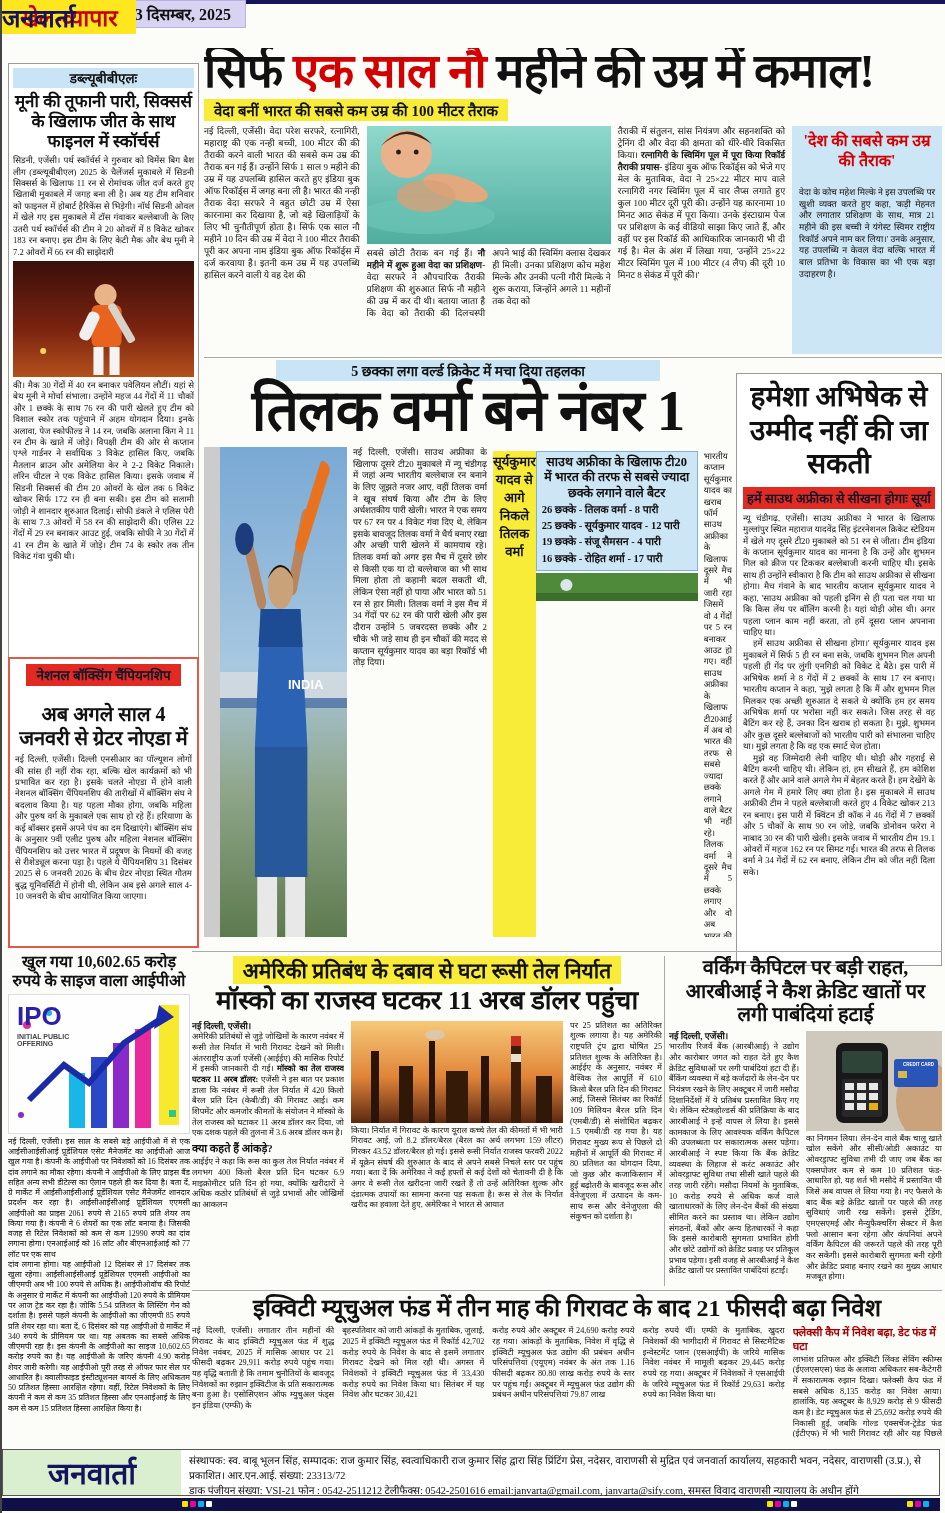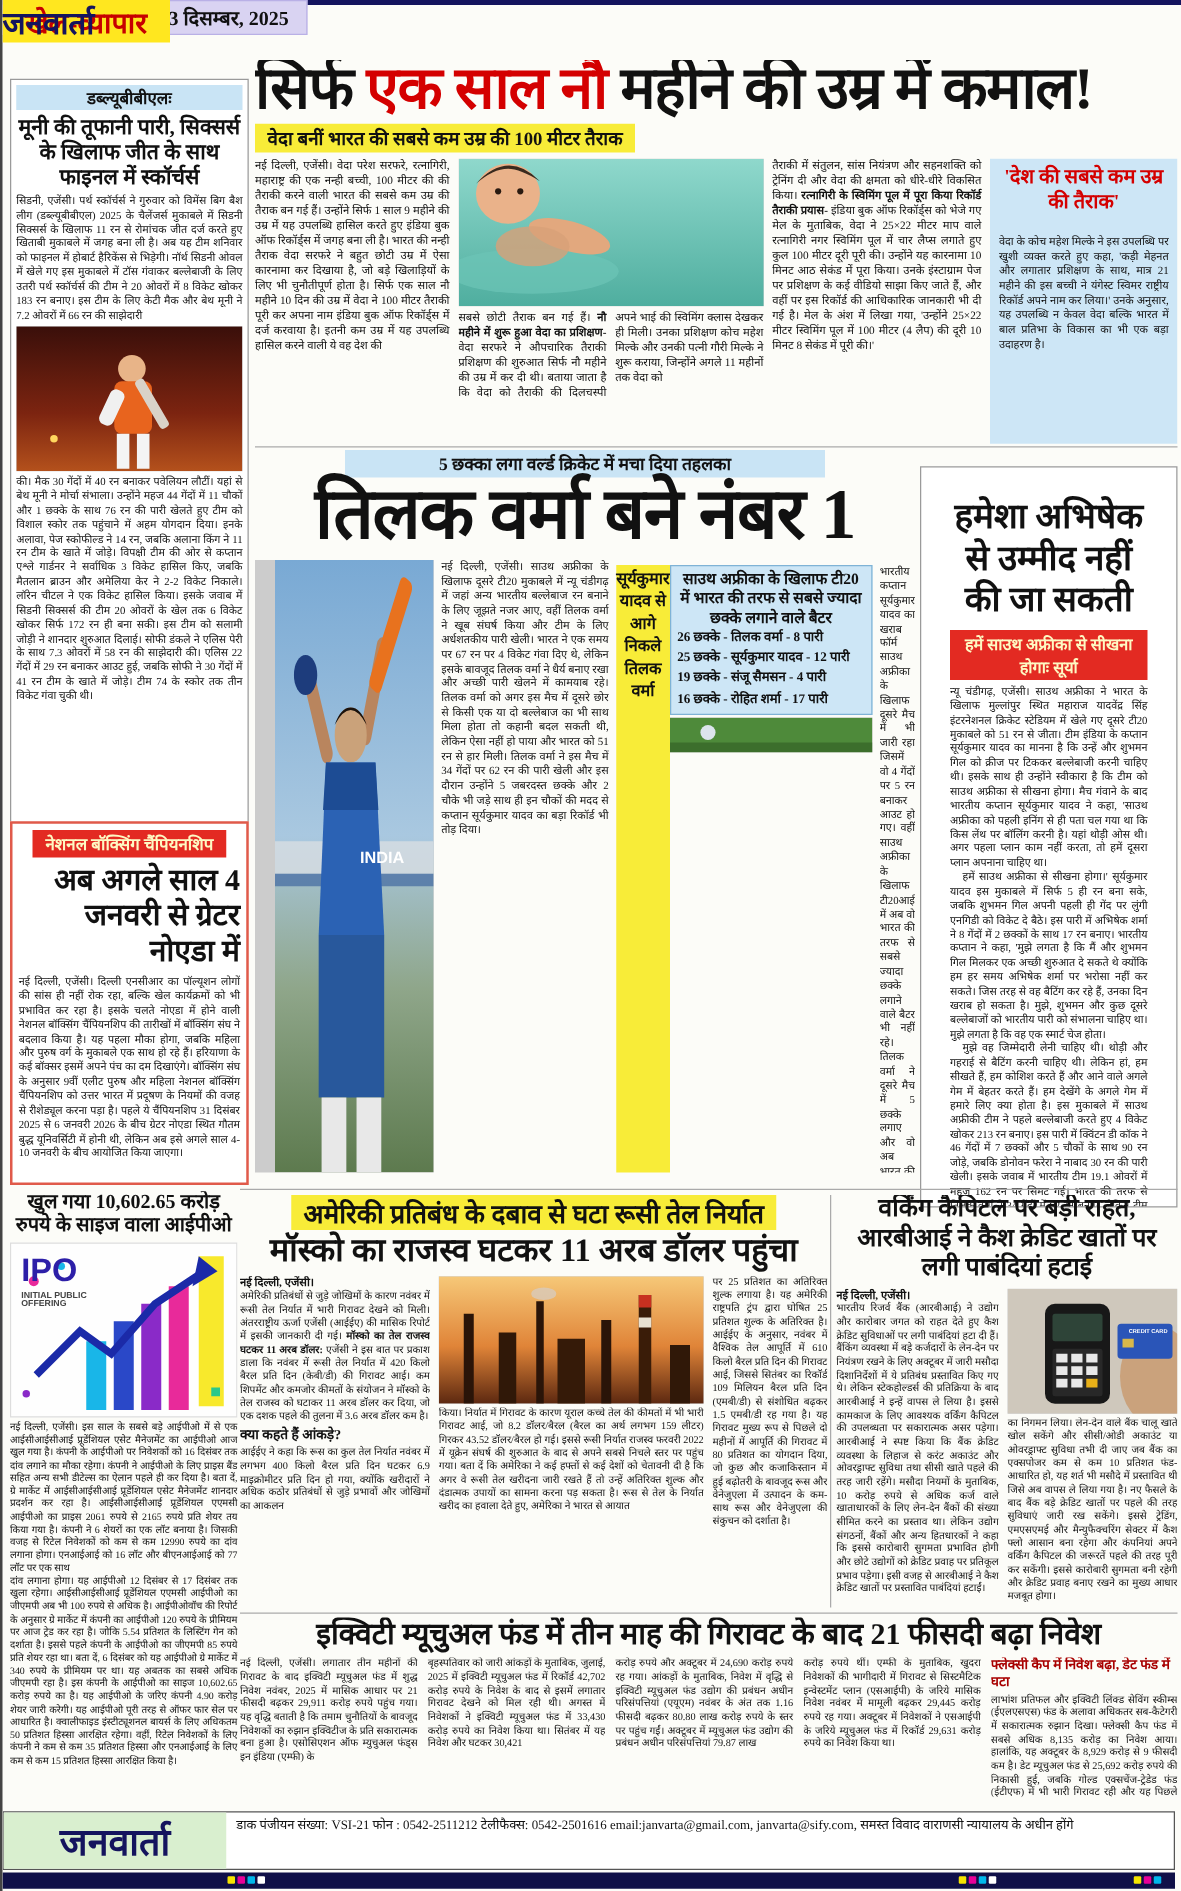--- a/index.html
+++ b/index.html
@@ -18,21 +18,21 @@
   #datebox{left:46;top:4;background:#d9d3f2;border:1px solid #b9b0e6;padding:2px 14px;
            font-size:16px;font-weight:bold;}
   #sectionbox{left:472;top:1;background:#ffe71f;padding:1px 18px;color:#c70000;
               font-size:23px;font-weight:bold;}
   #masthead{right:10;top:2;color:#14145e;font-size:25px;font-weight:bold;}
   
   .boxed{border:1px solid #9a9a9a;background:#fff;padding:4px;margin-top:13px;}
   .kicker-blue{background:#c9e4f5;font-weight:bold;text-align:center;font-size:13.5px;padding:1px 2px;}
   .headline{font-weight:bold;line-height:1.18;}
   .yellow-bar{background:#f8ec38;font-weight:bold;}
-  .red-bar{background:#e32a22;color:#fef9c3;font-weight:bold;text-align:center;}
+  .red-bar{background:#e32a22;color:#0f172a;font-weight:bold;text-align:center;}
   .photo{position:relative;overflow:hidden;background:#ccc;}
   .photo svg{display:block;width:100%;height:100%;}
   .vsep{background:#aaa;width:1px;}
   .hsep{background:#aaa;height:1px;}
   
   #swim-headline{font-size:47px;font-weight:bold;line-height:1.0;letter-spacing:-1px;white-space:nowrap;}
   #swim-headline .red{color:#d40000;}
   .two-col{column-count:2;column-gap:7px;}
   
   #statsbox{background:#cde6f6;border:1px solid #7fb3d6;padding:3px 5px;}
@@ -84,21 +84,21 @@
         <rect x="80" y="86" width="10" height="28" fill="#f4f4f4"></rect>
         <rect x="96" y="86" width="10" height="28" fill="#f4f4f4"></rect>
         <circle cx="30" cy="90" r="3" fill="#ffd75e"></circle>
       </svg>
     </div>
     <div class="bodytext">की। मैक 30 गेंदों में 40 रन बनाकर पवेलियन लौटीं। यहां से बेथ मूनी ने मोर्चा संभाला। उन्होंने महज 44 गेंदों में 11 चौकों और 1 छक्के के साथ 76 रन की पारी खेलते हुए टीम को विशाल स्कोर तक पहुंचाने में अहम योगदान दिया। इनके अलावा, पेज स्कोफील्ड ने 14 रन, जबकि अलाना किंग ने 11 रन टीम के खाते में जोड़े। विपक्षी टीम की ओर से कप्तान एश्ले गार्डनर ने सर्वाधिक 3 विकेट हासिल किए, जबकि मैतलान ब्राउन और अमेलिया केर ने 2-2 विकेट निकाले। लॉरेन चीटल ने एक विकेट हासिल किया। इसके जवाब में सिडनी सिक्सर्स की टीम 20 ओवरों के खेल तक 6 विकेट खोकर सिर्फ 172 रन ही बना सकी। इस टीम को सलामी जोड़ी ने शानदार शुरुआत दिलाई। सोफी डंकले ने एलिस पेरी के साथ 7.3 ओवरों में 58 रन की साझेदारी की। एलिस 22 गेंदों में 29 रन बनाकर आउट हुई, जबकि सोफी ने 30 गेंदों में 41 रन टीम के खाते में जोड़े। टीम 74 के स्कोर तक तीन विकेट गंवा चुकी थी।</div>
   </div>
 
   <div class="abs clip" style="left:6px;top:657px;width:191px;height:291px;border:2px solid #e05a4a;background:#fff;padding:5px;">
     <div class="red-bar" style="font-size:13.5px;width:88%;margin:0 auto;padding:2px 0;">नेशनल बॉक्सिंग चैंपियनशिप</div>
-    <div class="headline center" style="font-size:24px;margin:5px 0 4px;text-align:right;">अब अगले साल 4 जनवरी से ग्रेटर नोएडा में</div>
+    <div class="headline center" style="font-size:20px;margin:17px 0 4px;">अब अगले साल 4 जनवरी से ग्रेटर नोएडा में</div>
     <div class="bodytext">नई दिल्ली, एजेंसी। दिल्ली एनसीआर का पॉल्यूशन लोगों की सांस ही नहीं रोक रहा, बल्कि खेल कार्यक्रमों को भी प्रभावित कर रहा है। इसके चलते नोएडा में होने वाली नेशनल बॉक्सिंग चैंपियनशिप की तारीखों में बॉक्सिंग संघ ने बदलाव किया है। यह पहला मौका होगा, जबकि महिला और पुरुष वर्ग के मुकाबले एक साथ हो रहे हैं। हरियाणा के कई बॉक्सर इसमें अपने पंच का दम दिखाएंगे। बॉक्सिंग संघ के अनुसार 9वीं एलीट पुरुष और महिला नेशनल बॉक्सिंग चैंपियनशिप को उत्तर भारत में प्रदूषण के नियमों की वजह से रीशेड्यूल करना पड़ा है। पहले ये चैंपियनशिप 31 दिसंबर 2025 से 6 जनवरी 2026 के बीच ग्रेटर नोएडा स्थित गौतम बुद्ध यूनिवर्सिटी में होनी थी, लेकिन अब इसे अगले साल 4-10 जनवरी के बीच आयोजित किया जाएगा।</div>
   </div>
 
   <div class="abs clip" style="left:6px;top:953px;width:182px;height:492px;">
     <div class="headline center" style="font-size:16px;">खुल गया 10,602.65 करोड़ रुपये के साइज वाला आईपीओ</div>
     <div class="photo" style="height:138px;margin:3px 0;background:#fdfdfd;border:1px solid #ddd;">
       <svg viewBox="0 0 180 138" preserveAspectRatio="none">
         <rect width="180" height="138" fill="#fefefe"></rect>
         <rect x="150" y="10" width="20" height="120" fill="#f8e92c"></rect>
         <rect x="60" y="78" width="16" height="55" fill="#19b6e8"></rect>
@@ -241,21 +241,21 @@
           </div>
           <div class="bodytext clip" style="flex:1;font-size:8.6px;">
             <span>भारतीय कप्तान सूर्यकुमार यादव का खराब फॉर्म साउथ अफ्रीका के खिलाफ दूसरे मैच में भी जारी रहा जिसमें वो 4 गेंदों पर 5 रन बनाकर आउट हो गए। वहीं साउथ अफ्रीका के खिलाफ टी20आई में अब वो भारत की तरफ से सबसे ज्यादा छक्के लगाने वाले बैटर भी नहीं रहे। तिलक वर्मा ने दूसरे मैच में 5 छक्के लगाए और वो अब भारत की तरफ से टी20आई में साउथ अफ्रीका के खिलाफ सबसे ज्यादा छक्के लगाने वाले बैटर बने।</span>
             <span>साउथ अफ्रीका के खिलाफ अब तक तिलक वर्मा ने टी20आई में 8 पारियों में 26 छक्के लगा चुके हैं जबकि सूर्यकुमार यादव ने इस टीम के खिलाफ अब तक 12 पारियों में 25 छक्के लगाए हैं। तीसरे नंबर पर संजू सैमसन हैं जिन्होंने इस टीम के खिलाफ 4 पारियों में 19 छक्के लगाए हैं जबकि रोहित शर्मा ने 16 पारियों में 17 छक्के लगाए थे।</span>
           </div>
         </div>
       </div>
     </div>
   </div>
 
-  <div class="abs boxed clip" style="left:734px;top:360px;width:206px;height:593px;padding:23px;">
+  <div class="abs boxed clip" style="left:734px;top:360px;width:206px;height:593px;padding:6px;">
     <div class="headline center" style="font-size:28px;line-height:1.2;">हमेशा अभिषेक से उम्मीद नहीं की जा सकती</div>
     <div class="red-bar" style="font-size:13px;margin:6px 0 4px;padding:2px 0;">हमें साउथ अफ्रीका से सीखना होगाः सूर्या</div>
     <div class="bodytext" style="font-size:8.6px;">न्यू चंडीगढ़, एजेंसी। साउथ अफ्रीका ने भारत के खिलाफ मुल्लांपुर स्थित महाराज यादवेंद्र सिंह इंटरनेशनल क्रिकेट स्टेडियम में खेले गए दूसरे टी20 मुकाबले को 51 रन से जीता। टीम इंडिया के कप्तान सूर्यकुमार यादव का मानना है कि उन्हें और शुभमन गिल को क्रीज पर टिककर बल्लेबाजी करनी चाहिए थी। इसके साथ ही उन्होंने स्वीकारा है कि टीम को साउथ अफ्रीका से सीखना होगा। मैच गंवाने के बाद भारतीय कप्तान सूर्यकुमार यादव ने कहा, 'साउथ अफ्रीका को पहली इनिंग से ही पता चल गया था कि किस लेंथ पर बॉलिंग करनी है। यहां थोड़ी ओस थी। अगर पहला प्लान काम नहीं करता, तो हमें दूसरा प्लान अपनाना चाहिए था।</div>
     <div class="bodytext" style="font-size:8.6px;text-indent:10px;">हमें साउथ अफ्रीका से सीखना होगा।' सूर्यकुमार यादव इस मुकाबले में सिर्फ 5 ही रन बना सके, जबकि शुभमन गिल अपनी पहली ही गेंद पर लुंगी एनगिडी को विकेट दे बैठे। इस पारी में अभिषेक शर्मा ने 8 गेंदों में 2 छक्कों के साथ 17 रन बनाए। भारतीय कप्तान ने कहा, 'मुझे लगता है कि मैं और शुभमन गिल मिलकर एक अच्छी शुरुआत दे सकते थे क्योंकि हम हर समय अभिषेक शर्मा पर भरोसा नहीं कर सकते। जिस तरह से वह बैटिंग कर रहे हैं, उनका दिन खराब हो सकता है। मुझे, शुभमन और कुछ दूसरे बल्लेबाजों को भारतीय पारी को संभालना चाहिए था। मुझे लगता है कि वह एक स्मार्ट चेज होता।</div>
     <div class="bodytext" style="font-size:8.6px;text-indent:10px;">मुझे वह जिम्मेदारी लेनी चाहिए थी। थोड़ी और गहराई से बैटिंग करनी चाहिए थी। लेकिन हां, हम सीखते हैं, हम कोशिश करते हैं और आने वाले अगले गेम में बेहतर करते हैं। हम देखेंगे के अगले गेम में हमारे लिए क्या होता है। इस मुकाबले में साउथ अफ्रीकी टीम ने पहले बल्लेबाजी करते हुए 4 विकेट खोकर 213 रन बनाए। इस पारी में क्विंटन डी कॉक ने 46 गेंदों में 7 छक्कों और 5 चौकों के साथ 90 रन जोड़े, जबकि डोनोवन फरेरा ने नाबाद 30 रन की पारी खेली। इसके जवाब में भारतीय टीम 19.1 ओवरों में महज 162 रन पर सिमट गई। भारत की तरफ से तिलक वर्मा ने 34 गेंदों में 62 रन बनाए, लेकिन टीम को जीत नहीं दिला सके।</div>
   </div>
 
   <div class="abs clip" style="left:190px;top:956px;width:470px;height:332px;">
     <div class="center"><span class="yellow-bar" style="font-size:21px;padding:0 10px;display:inline-block;">अमेरिकी प्रतिबंध के दबाव से घटा रूसी तेल निर्यात</span></div>
     <div class="headline center" style="font-size:26px;margin:2px 0 4px;">मॉस्को का राजस्व घटकर 11 अरब डॉलर पहुंचा</div>
@@ -346,20 +346,21 @@
   </div>
 
   <div class="abs hsep" style="left:190px;top:951px;width:750px;"></div>
   <div class="abs hsep" style="left:190px;top:1290px;width:750px;"></div>
   <div class="abs vsep" style="left:662px;top:956px;height:330px;"></div>
   <div class="abs hsep" style="left:202px;top:357px;width:738px;"></div>
 
   <div class="abs" id="footer">
     <div id="footer-logo">जनवार्ता</div>
     <div id="footer-text">
+      <div>संस्थापक: स्व. बाबू भूलन सिंह, सम्पादक: राज कुमार सिंह, स्वत्वाधिकारी राज कुमार सिंह द्वारा सिंह प्रिंटिंग प्रेस, नदेसर, वाराणसी से मुद्रित एवं जनवार्ता कार्यालय, सहकारी भवन, नदेसर, वाराणसी (उ.प्र.), से प्रकाशित। आर.एन.आई. संख्या: 23313/72</div>
       <div>डाक पंजीयन संख्या: VSI-21 फोन : 0542-2511212 टेलीफैक्स: 0542-2501616 email:janvarta@gmail.com, janvarta@sify.com, समस्त विवाद वाराणसी न्यायालय के अधीन होंगे</div>
     </div>
   </div>
   <div class="abs" id="bottomstrip">
     <div class="regdots" style="left:180px;">
       <span style="background:#f5e400;"></span>
         <span style="background:#e80098;"></span>
         <span style="background:#00b7eb;"></span>
         <span style="background:#ffffff;"></span>
     </div>

